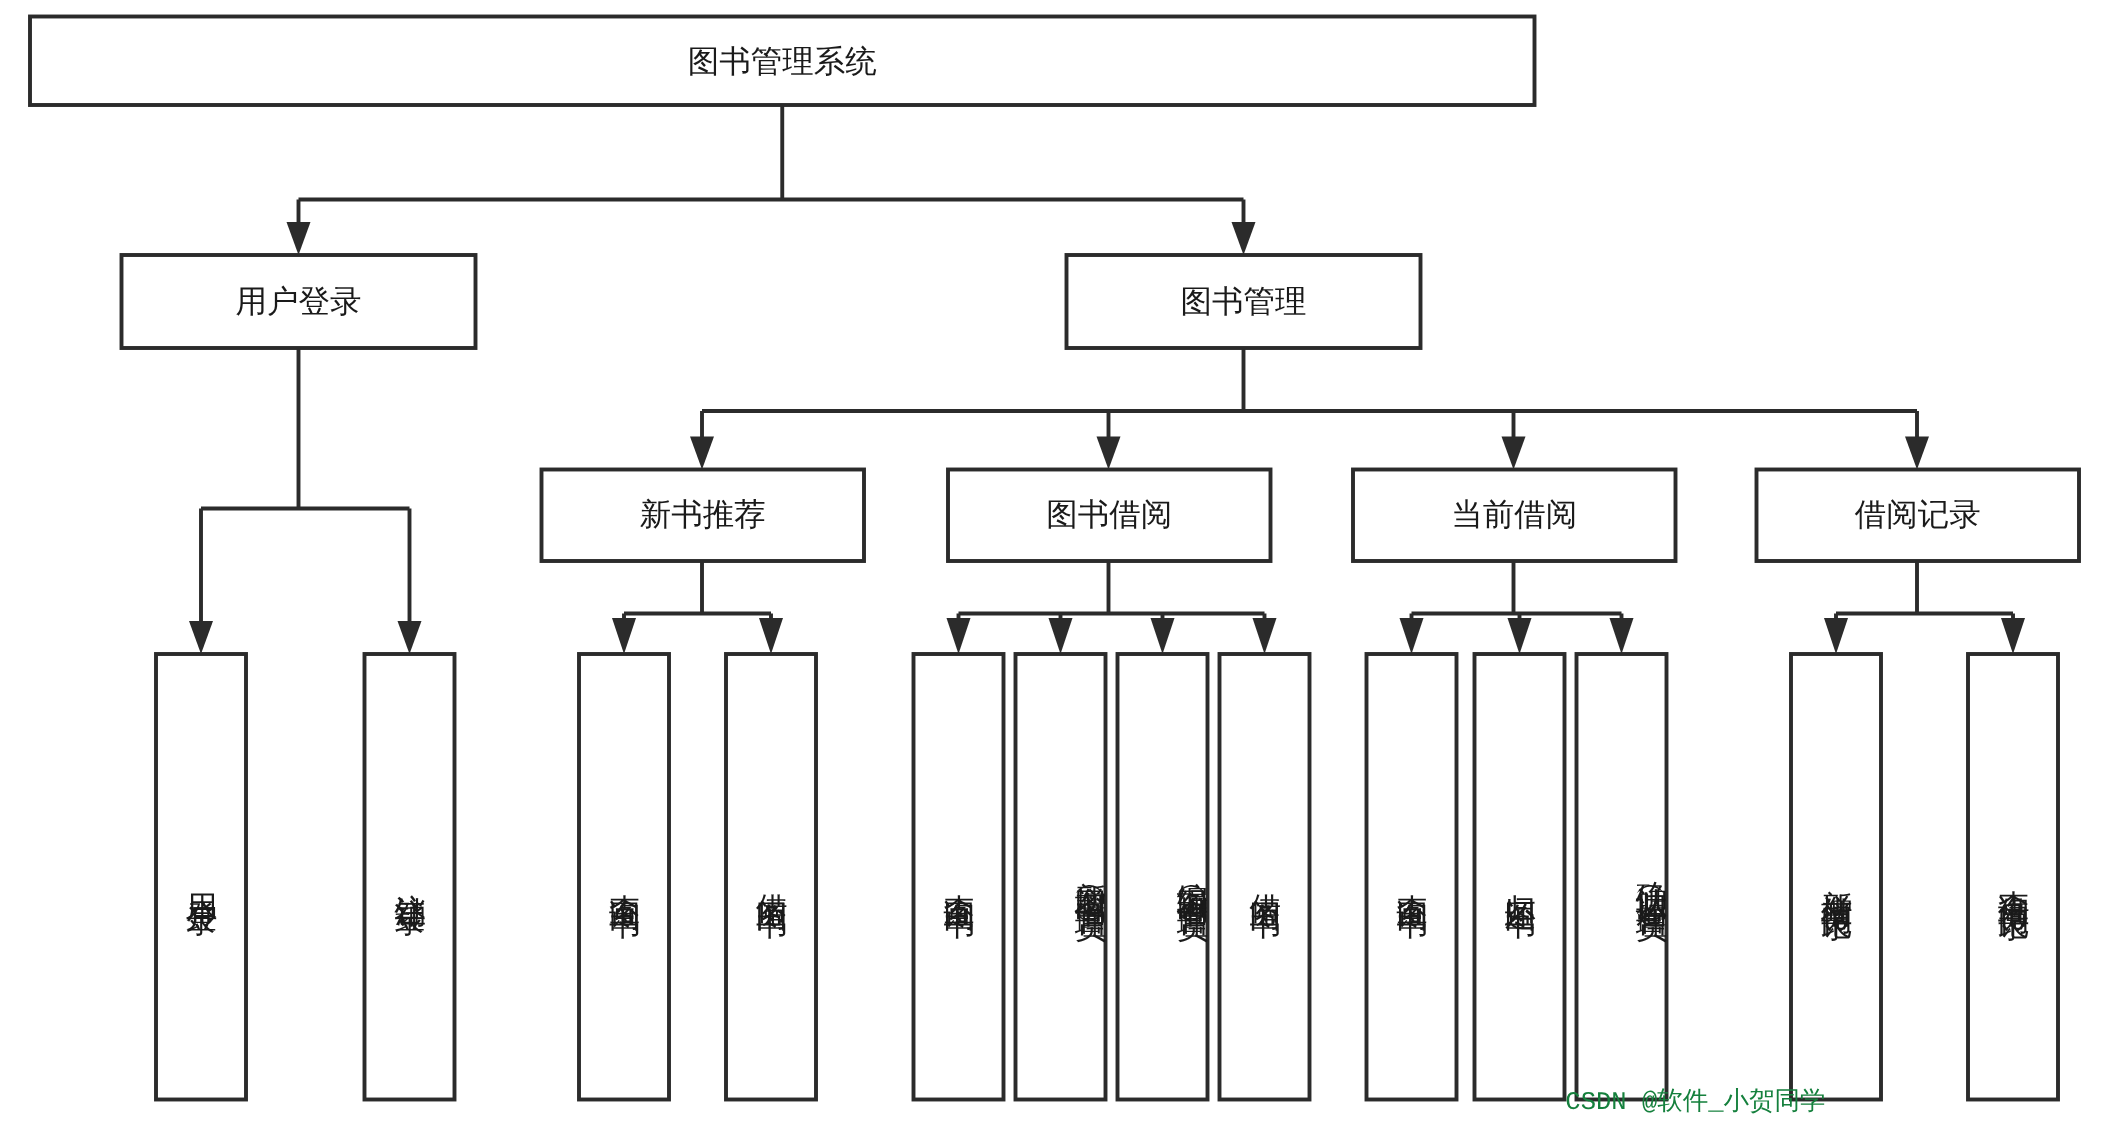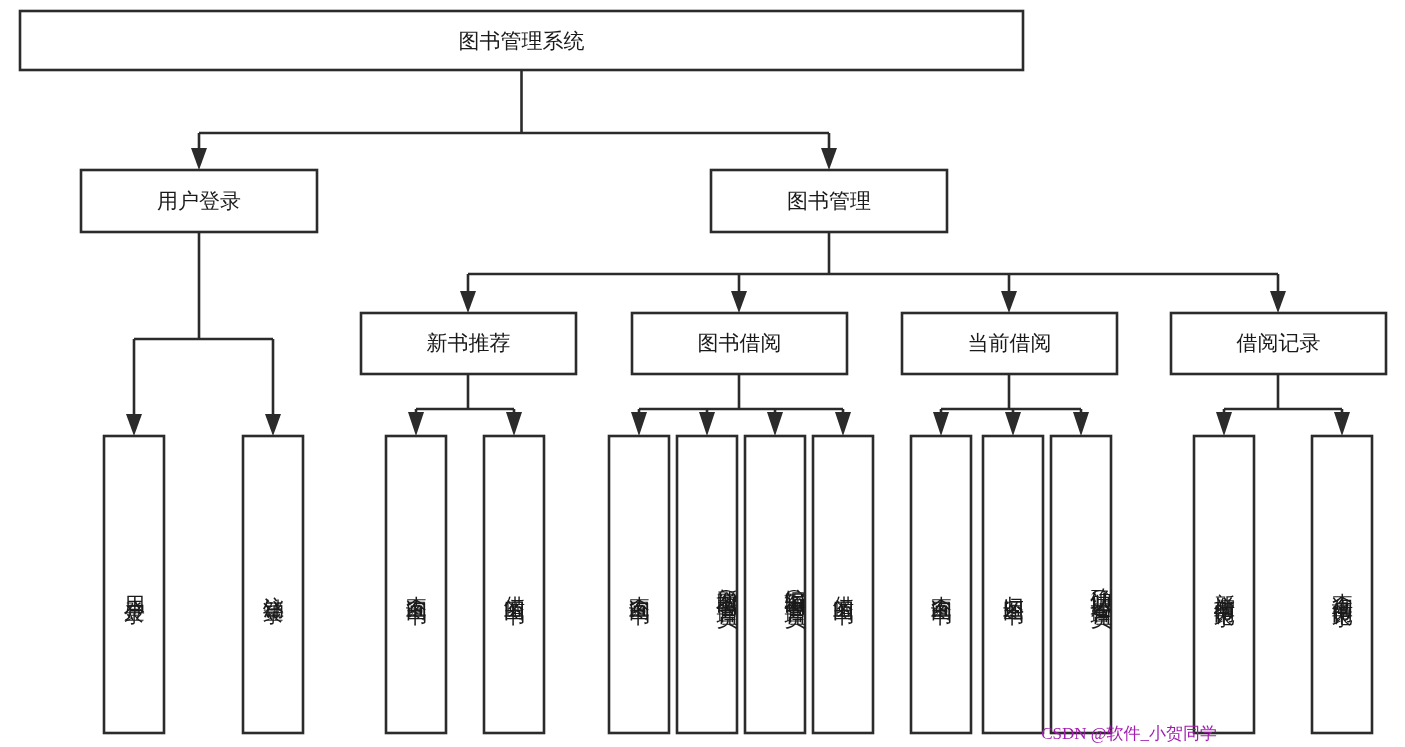--- a/index.html
+++ b/index.html
@@ -62,23 +62,23 @@
     align-items: center;
     justify-content: center;
     text-align: center;
     white-space: nowrap;
     pointer-events: none;
   }
   .watermark {
     position: absolute;
     right: 8px;
     bottom: 2px;
-    font-family: Liberation Serif, serif;
+    font-family: Liberation Mono, monospace;
     font-size: 17px;
-    color: #a21caf;
+    color: #15803d;
     white-space: nowrap;
     text-align: center;
   }
 </style>
 </head>
 <body>
 
 <div id="diagram-root">
 
   <svg id="tree-svg" viewBox="0 0 1405 747">

